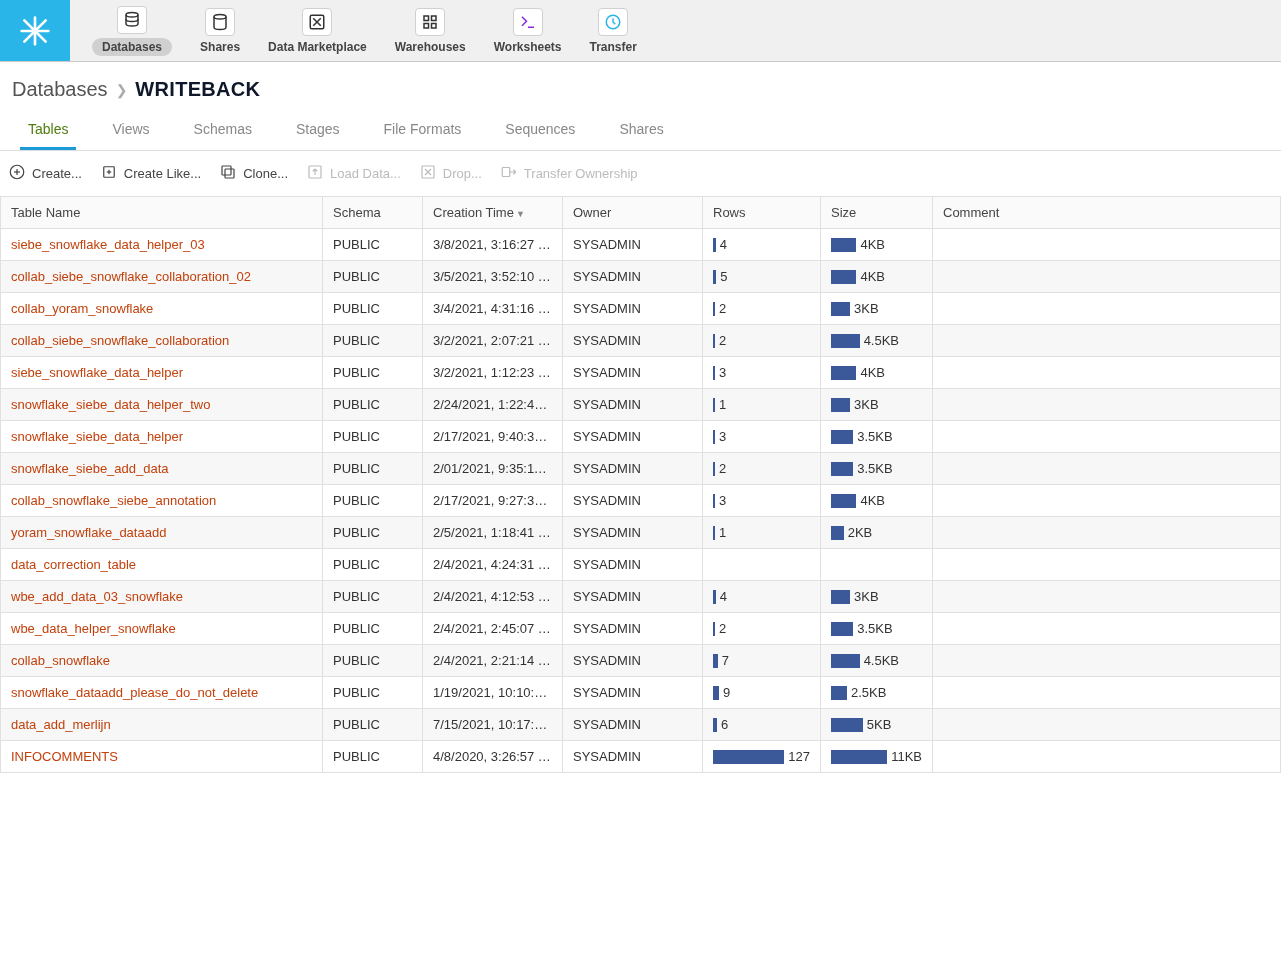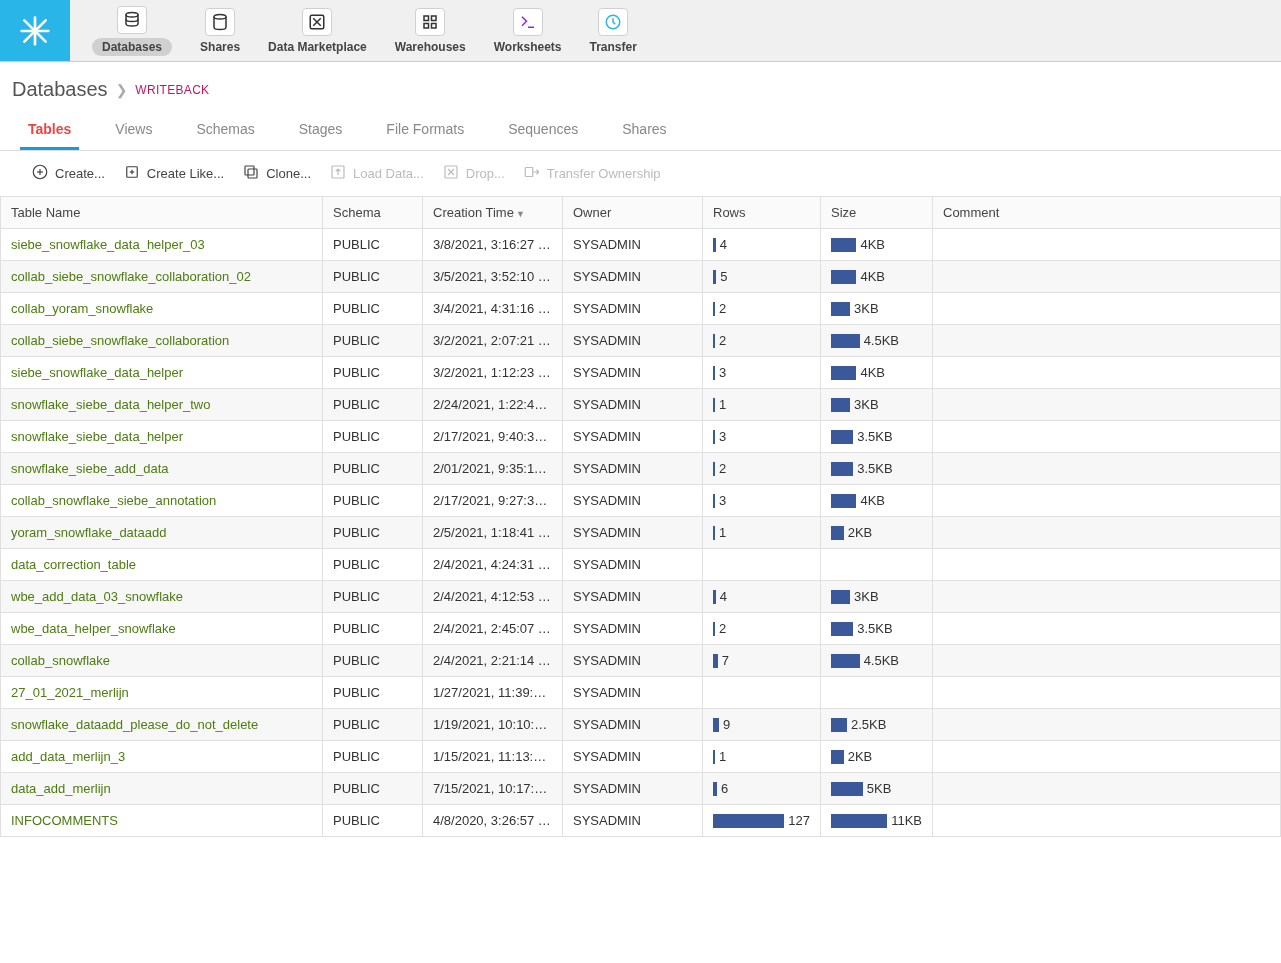--- a/index.html
+++ b/index.html
@@ -13,40 +13,40 @@
   .nav-item { display: flex; flex-direction: column; align-items: center; justify-content: center; padding: 4px 14px; cursor: pointer; }
   .nav-item .icon-box { width: 30px; height: 28px; background: #fff; border: 1px solid #d0d0d0; border-radius: 4px; display: flex; align-items: center; justify-content: center; margin-bottom: 4px; }
   .nav-item .label { font-size: 12px; font-weight: 600; color: #444; }
   .nav-item.active .label-pill { background: #d0d0d0; border-radius: 10px; padding: 2px 10px; }
   .nav-divider { width: 1px; background: #ccc; margin: 12px 8px; }
   
   
   .breadcrumb { padding: 16px 12px 10px; font-size: 20px; color: #555; display:flex; align-items:center; gap:8px;}
   .breadcrumb .root { color: #555; font-weight: 400; }
   .breadcrumb .sep { color: #aaa; font-size: 14px;}
-  .breadcrumb .current { font-weight: 400; color: #be185d; font-size: 12px; letter-spacing:0.3px;}
+  .breadcrumb .current { font-weight: 700; color: #0f172a; font-size: 20px; letter-spacing:0.3px;}
   
   
   .tabs { display: flex; gap: 28px; padding: 0 20px; border-bottom: 1px solid #ddd; }
   .tab { padding: 10px 8px; font-size: 14px; color: #888; cursor: pointer; border-bottom: 3px solid transparent; }
-  .tab.active { color: #ef4444; border-bottom-color: #1a9bd7; font-weight: 700; }
-  
-  
-  .toolbar { display: flex; gap: 18px; padding: 12px 31px; align-items: center; }
+  .tab.active { color: #4d7c0f; border-bottom-color: #1a9bd7; font-weight: 400; }
+  
+  
+  .toolbar { display: flex; gap: 18px; padding: 12px 8px; align-items: center; }
   .tbtn { display: flex; align-items: center; gap: 6px; font-size: 13px; color: #444; cursor: pointer; }
   .tbtn.disabled { color: #bbb; cursor: default; }
   .tbtn svg { flex-shrink: 0; }
   
   
   table { width: 100%; border-collapse: collapse; table-layout: fixed; }
   th, td { border: 1px solid #e0e0e0; padding: 8px 10px; text-align: left; font-size: 13px; vertical-align: middle; overflow: hidden; text-overflow: ellipsis; white-space: nowrap; }
   th { background: #fafafa; font-weight: 500; color: #444; position: relative; }
   th .sort { font-size: 9px; color: #888; margin-left: 2px; }
   tbody tr:nth-child(even) { background: #f7f7f7; }
-  .link { color: #4d7c0f; cursor: pointer; }
+  .link { color: #c2410c; cursor: pointer; }
   .bar-cell { display: flex; align-items: center; gap: 4px; }
   .bar { height: 14px; background: #3b5998; display: inline-block; }
   .col-name   { width: 322px; }
   .col-schema { width: 100px; }
   .col-ctime  { width: 140px; }
   .col-owner  { width: 140px; }
   .col-rows   { width: 118px; }
   .col-size   { width: 112px; }
   .col-comment{ width: auto; }
 </style>
@@ -462,62 +462,34 @@
         </td>
         <td>
           <span class="bar-cell">
             <span class="bar" style="width:28.636363636363637px"></span>
             <span>4.5KB</span>
           </span>
         </td>
         <td></td>
       </tr>
       <tr>
-        <td><span class="link">27_01_2021_merlijn</span></td>
-        <td>PUBLIC</td>
-        <td>1/27/2021, 11:39:48…</td>
-        <td>SYSADMIN</td>
-        <td></td>
-        <td></td>
-        <td></td>
-      </tr>
-      <tr>
         <td><span class="link">snowflake_dataadd_please_do_not_delete</span></td>
         <td>PUBLIC</td>
         <td>1/19/2021, 10:10:34 …</td>
         <td>SYSADMIN</td>
         <td>
           <span class="bar-cell">
             <span class="bar" style="width:5.952755905511811px"></span>
             <span>9</span>
           </span>
         </td>
         <td>
           <span class="bar-cell">
             <span class="bar" style="width:15.909090909090908px"></span>
             <span>2.5KB</span>
-          </span>
-        </td>
-        <td></td>
-      </tr>
-      <tr>
-        <td><span class="link">add_data_merlijn_3</span></td>
-        <td>PUBLIC</td>
-        <td>1/15/2021, 11:13:48 …</td>
-        <td>SYSADMIN</td>
-        <td>
-          <span class="bar-cell">
-            <span class="bar" style="width:2px"></span>
-            <span>1</span>
-          </span>
-        </td>
-        <td>
-          <span class="bar-cell">
-            <span class="bar" style="width:12.727272727272728px"></span>
-            <span>2KB</span>
           </span>
         </td>
         <td></td>
       </tr>
       <tr>
         <td><span class="link">data_add_merlijn</span></td>
         <td>PUBLIC</td>
         <td>7/15/2021, 10:17:55 …</td>
         <td>SYSADMIN</td>
         <td>

